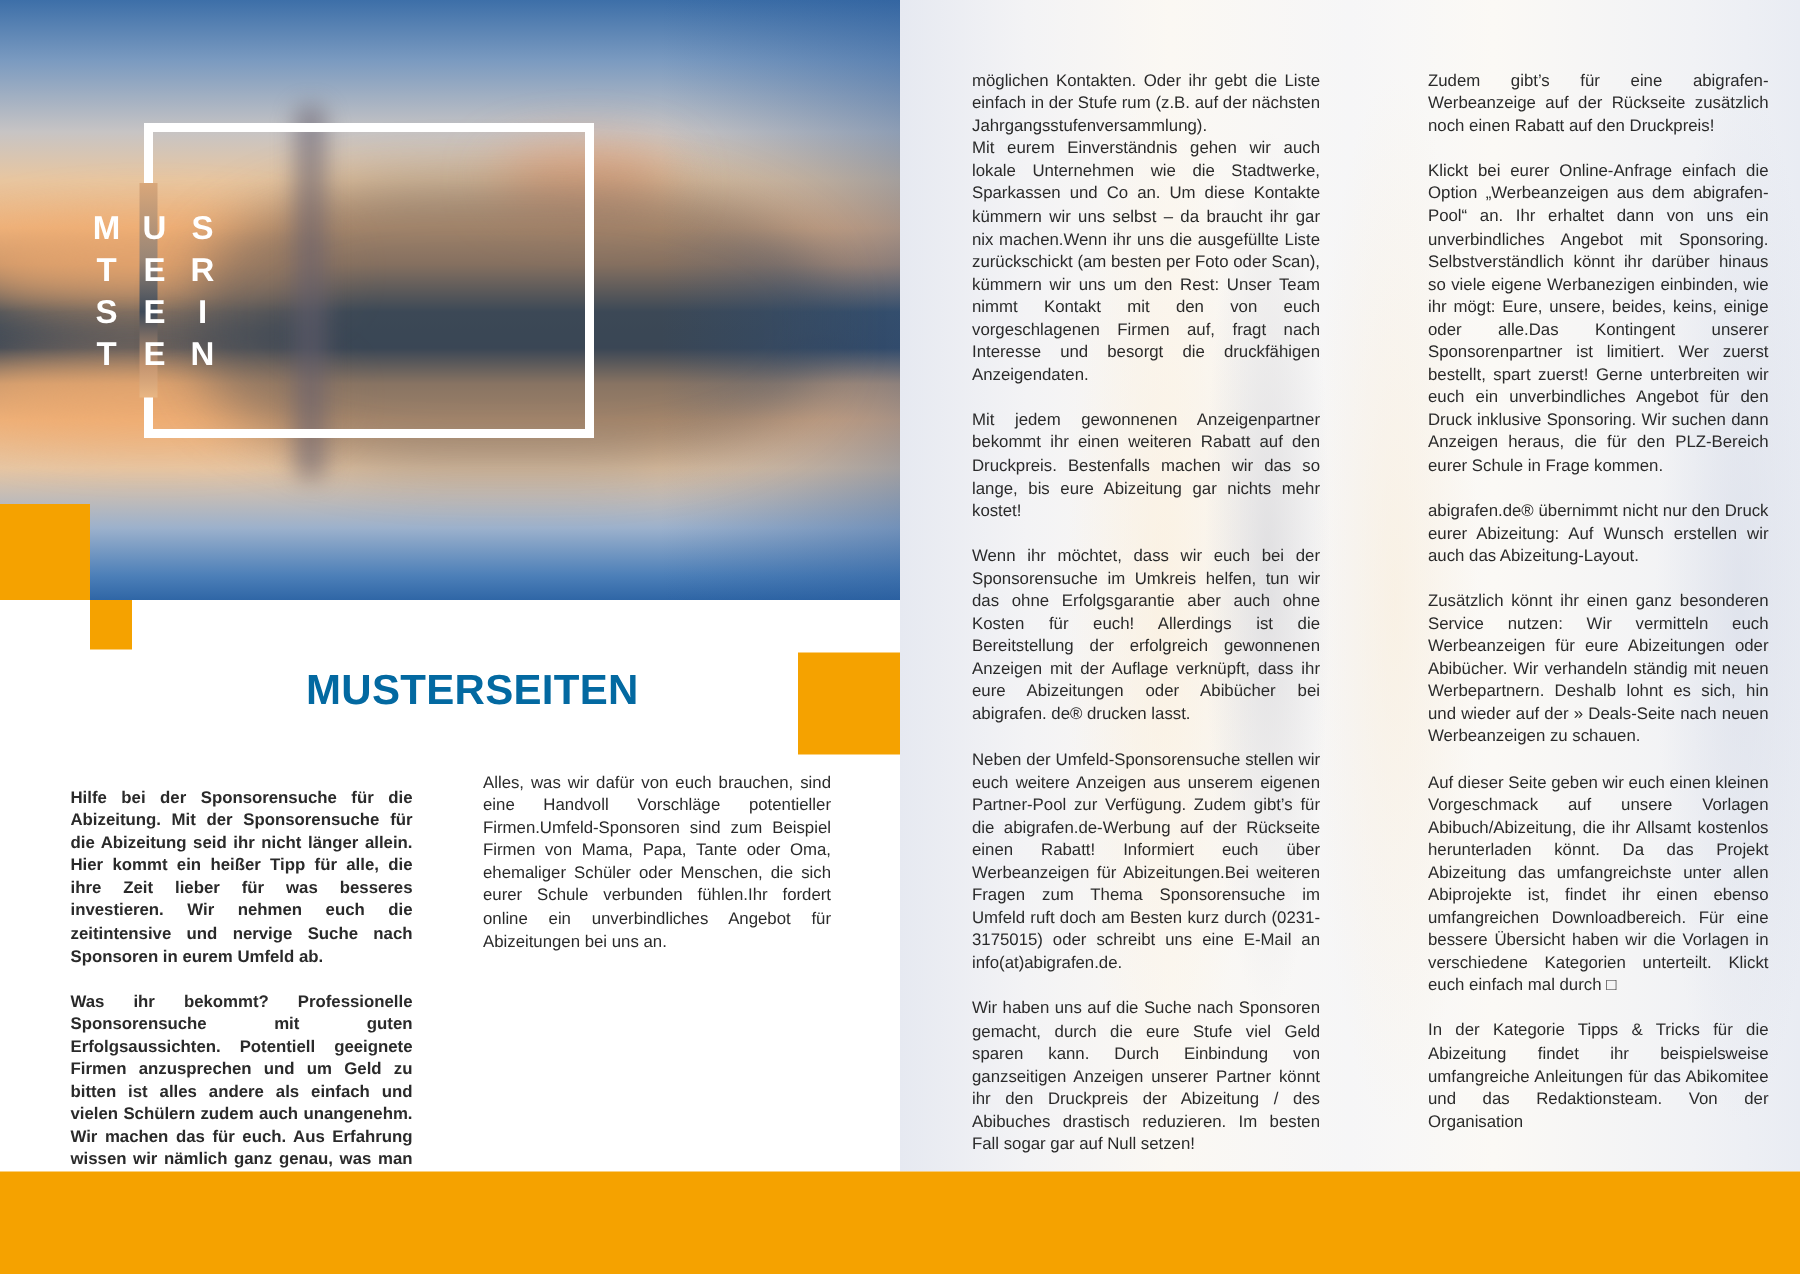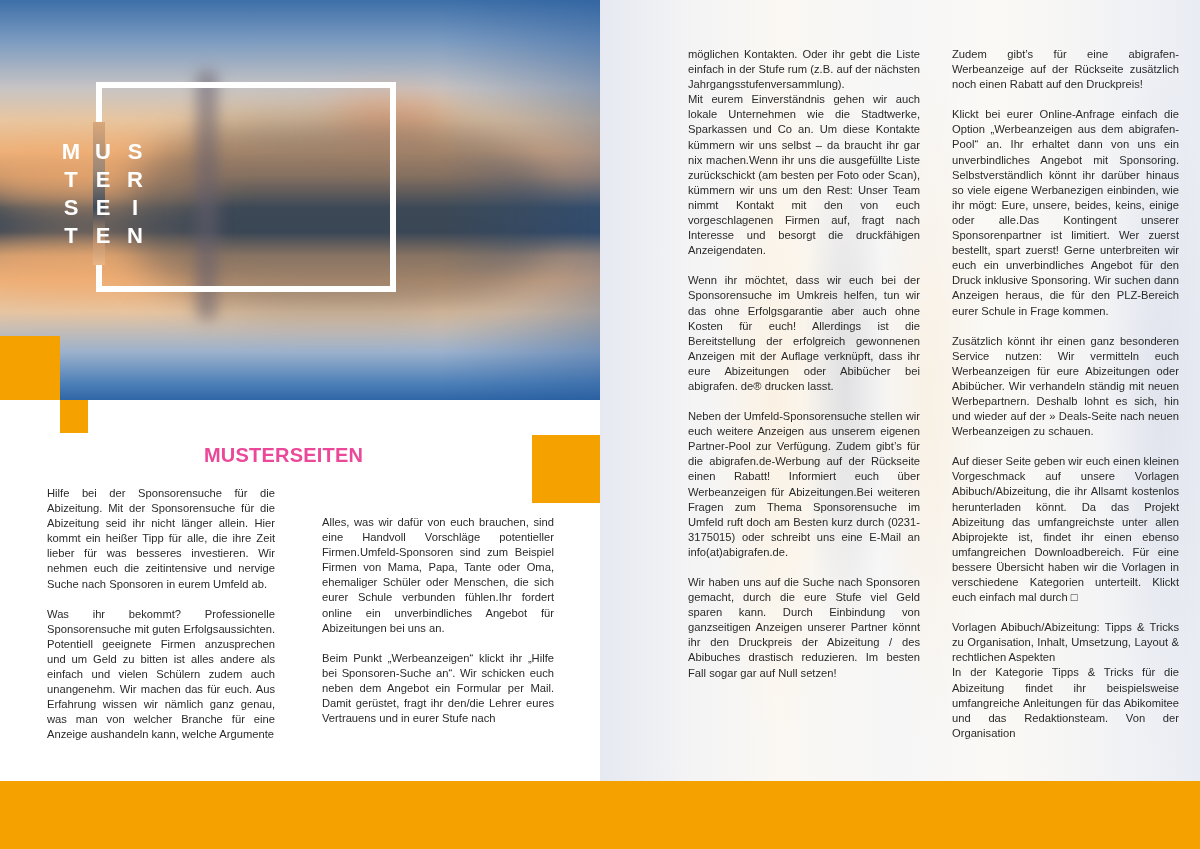--- a/index.html
+++ b/index.html
@@ -18,27 +18,27 @@
   .hero .tower{position:absolute;left:196px;top:70px;width:22px;height:250px;background:rgba(100,95,110,0.55);filter:blur(7px);border-radius:10px;}
   .hero .skyline{position:absolute;left:130px;top:120px;width:420px;height:190px;background:rgba(60,70,85,0.45);filter:blur(18px);border-radius:40%;}
   .hero .corner{position:absolute;right:0;top:0;width:160px;height:400px;background:linear-gradient(90deg,rgba(0,0,0,0),rgba(35,85,150,0.35));}
   .frame{position:absolute;left:96px;top:82px;width:300px;height:210px;border:6px solid #fff;box-sizing:border-box;}
   .frame-mask{position:absolute;left:93px;top:122px;width:12px;height:143px;}
   .hero-letters{position:absolute;left:60px;top:140px;display:grid;grid-template-columns:32px 32px 32px;row-gap:4px;}
   .hero-letters span{color:#fff;font-weight:bold;font-size:22px;line-height:24px;text-align:center;width:22px;}
   .orange-sq-a{position:absolute;left:0;top:336px;width:60px;height:64px;background:#f5a200;}
   .orange-sq-b{position:absolute;left:60px;top:400px;width:28px;height:33px;background:#f5a200;}
   .orange-sq-c{position:absolute;left:532px;top:435px;width:68px;height:68px;background:#f5a200;}
-  .page-title{position:absolute;left:204px;top:444px;font-size:20px;font-weight:bold;color:#ec4899;letter-spacing:0.2px;margin:0;}
+  .page-title{position:absolute;left:204px;top:444px;font-size:28px;font-weight:bold;color:#0369a1;letter-spacing:0.2px;margin:0;}
   .col{position:absolute;font-size:11.2px;line-height:15.1px;text-align:justify;hyphens:manual;}
   .col p{margin:0 0 15px 0;}
   .col p.tight{margin-bottom:0;}
-  .col-1{left:47px;top:486px;width:228px;}
+  .col-1{left:47px;top:525px;width:228px;font-weight:bold;}
   .col-2{left:322px;top:515px;width:232px;}
-  .col-3{left:648px;top:47px;width:232px;margin-left:40px;}
+  .col-3{left:648px;top:47px;width:232px;}
   .col-4{left:952px;top:47px;width:227px;}
   .footer-band{position:absolute;left:0;top:781px;width:1200px;height:68px;background:#f5a200;}
 </style>
 </head>
 <body>
 
 <div class="left-page">
   <div class="hero">
     <div class="glow" style="left:-20px;top:150px;width:240px;height:60px;background:rgba(240,170,110,0.7);"></div>
     <div class="glow" style="left:-20px;top:240px;width:240px;height:50px;background:rgba(240,170,110,0.7);"></div>
@@ -70,36 +70,36 @@
 
   <h1 class="page-title">MUSTERSEITEN</h1>
 
   <div class="col col-1">
     <p>Hilfe bei der Sponsorensuche für die Abizeitung. Mit der Sponsorensuche für die Abizeitung seid ihr nicht länger allein. Hier kommt ein heißer Tipp für alle, die ihre Zeit lieber für was besseres investieren. Wir nehmen euch die zeitintensive und nervige Suche nach Sponsoren in eurem Umfeld ab.</p>
     <p class="tight">Was ihr bekommt? Professionelle Sponsorensuche mit guten Erfolgsaussichten. Potentiell geeignete Firmen anzusprechen und um Geld zu bitten ist alles andere als einfach und vielen Schülern zudem auch unangenehm. Wir machen das für euch. Aus Erfahrung wissen wir nämlich ganz genau, was man von welcher Branche für eine Anzeige aushandeln kann, welche Argumente</p>
   </div>
 
   <div class="col col-2">
     <p>Alles, was wir dafür von euch brauchen, sind eine Handvoll Vorschläge potentieller Firmen.Umfeld-Sponsoren sind zum Beispiel Firmen von Mama, Papa, Tante oder Oma, ehemaliger Schüler oder Menschen, die sich eurer Schule verbunden fühlen.Ihr fordert online ein unverbindliches Angebot für Abizeitungen bei uns an.</p>
-    <p class="tight">Beim Punkt „Werbeanzeigen“ klickt ihr „Hilfe bei Sponsoren-Suche an“. Wir schicken euch neben dem Angebot ein Formular per Mail. Damit gerüstet, fragt ihr den/die Lehrer eures Vertrauens und in eurer Stufe nach</p>
   </div>
 </div>
 
 <div class="right-page"></div>
 
 <div class="col col-3">
   <p class="tight">möglichen Kontakten. Oder ihr gebt die Liste einfach in der Stufe rum (z.B. auf der nächsten Jahrgangsstufenversammlung).</p>
   <p>Mit eurem Einverständnis gehen wir auch lokale Unternehmen wie die Stadtwerke, Sparkassen und Co an. Um diese Kontakte kümmern wir uns selbst – da braucht ihr gar nix machen.Wenn ihr uns die ausgefüllte Liste zurückschickt (am besten per Foto oder Scan), kümmern wir uns um den Rest: Unser Team nimmt Kontakt mit den von euch vorgeschlagenen Firmen auf, fragt nach Interesse und besorgt die druckfähigen Anzeigendaten.</p>
+  <p>Mit jedem gewonnenen Anzeigenpartner bekommt ihr einen weiteren Rabatt auf den Druckpreis. Bestenfalls machen wir das so lange, bis eure Abizeitung gar nichts mehr kostet!</p>
   <p>Wenn ihr möchtet, dass wir euch bei der Sponsorensuche im Umkreis helfen, tun wir das ohne Erfolgsgarantie aber auch ohne Kosten für euch! Allerdings ist die Bereitstellung der erfolgreich gewonnenen Anzeigen mit der Auflage verknüpft, dass ihr eure Abizeitungen oder Abibücher bei abigrafen. de® drucken lasst.</p>
   <p>Neben der Umfeld-Sponsorensuche stellen wir euch weitere Anzeigen aus unserem eigenen Partner-Pool zur Verfügung. Zudem gibt’s für die abigrafen.de-Werbung auf der Rückseite einen Rabatt! Informiert euch über Werbeanzeigen für Abizeitungen.Bei weiteren Fragen zum Thema Sponsorensuche im Umfeld ruft doch am Besten kurz durch (0231-3175015) oder schreibt uns eine E-Mail an info(at)abigrafen.de.</p>
   <p class="tight">Wir haben uns auf die Suche nach Sponsoren gemacht, durch die eure Stufe viel Geld sparen kann. Durch Einbindung von ganzseitigen Anzeigen unserer Partner könnt ihr den Druckpreis der Abizeitung / des Abibuches drastisch reduzieren. Im besten Fall sogar gar auf Null setzen!</p>
 </div>
 
 <div class="col col-4">
   <p>Zudem gibt’s für eine abigrafen-Werbeanzeige auf der Rückseite zusätzlich noch einen Rabatt auf den Druckpreis!</p>
   <p>Klickt bei eurer Online-Anfrage einfach die Option „Werbeanzeigen aus dem abigrafen-Pool“ an. Ihr erhaltet dann von uns ein unverbindliches Angebot mit Sponsoring. Selbstverständlich könnt ihr darüber hinaus so viele eigene Werbanezigen einbinden, wie ihr mögt: Eure, unsere, beides, keins, einige oder alle.Das Kontingent unserer Sponsorenpartner ist limitiert. Wer zuerst bestellt, spart zuerst! Gerne unterbreiten wir euch ein unverbindliches Angebot für den Druck inklusive Sponsoring. Wir suchen dann Anzeigen heraus, die für den PLZ-Bereich eurer Schule in Frage kommen.</p>
+  <p>abigrafen.de® übernimmt nicht nur den Druck eurer Abizeitung: Auf Wunsch erstellen wir auch das Abizeitung-Layout.</p>
   <p>Zusätzlich könnt ihr einen ganz besonderen Service nutzen: Wir vermitteln euch Werbeanzeigen für eure Abizeitungen oder Abibücher. Wir verhandeln ständig mit neuen Werbepartnern. Deshalb lohnt es sich, hin und wieder auf der » Deals-Seite nach neuen Werbeanzeigen zu schauen.</p>
   <p>Auf dieser Seite geben wir euch einen kleinen Vorgeschmack auf unsere Vorlagen Abibuch/Abizeitung, die ihr Allsamt kostenlos herunterladen könnt. Da das Projekt Abizeitung das umfangreichste unter allen Abiprojekte ist, findet ihr einen ebenso umfangreichen Downloadbereich. Für eine bessere Übersicht haben wir die Vorlagen in verschiedene Kategorien unterteilt. Klickt euch einfach mal durch □</p>
-  <p class="tight">Vorlagen Abibuch/Abizeitung: Tipps &amp; Tricks zu Organisation, Inhalt, Umsetzung, Layout &amp; rechtlichen Aspekten</p>
   <p class="tight">In der Kategorie Tipps &amp; Tricks für die Abizeitung findet ihr beispielsweise umfangreiche Anleitungen für das Abikomitee und das Redaktionsteam. Von der Organisation</p>
 </div>
 
 <div class="footer-band"></div>
 
 </body></html>

